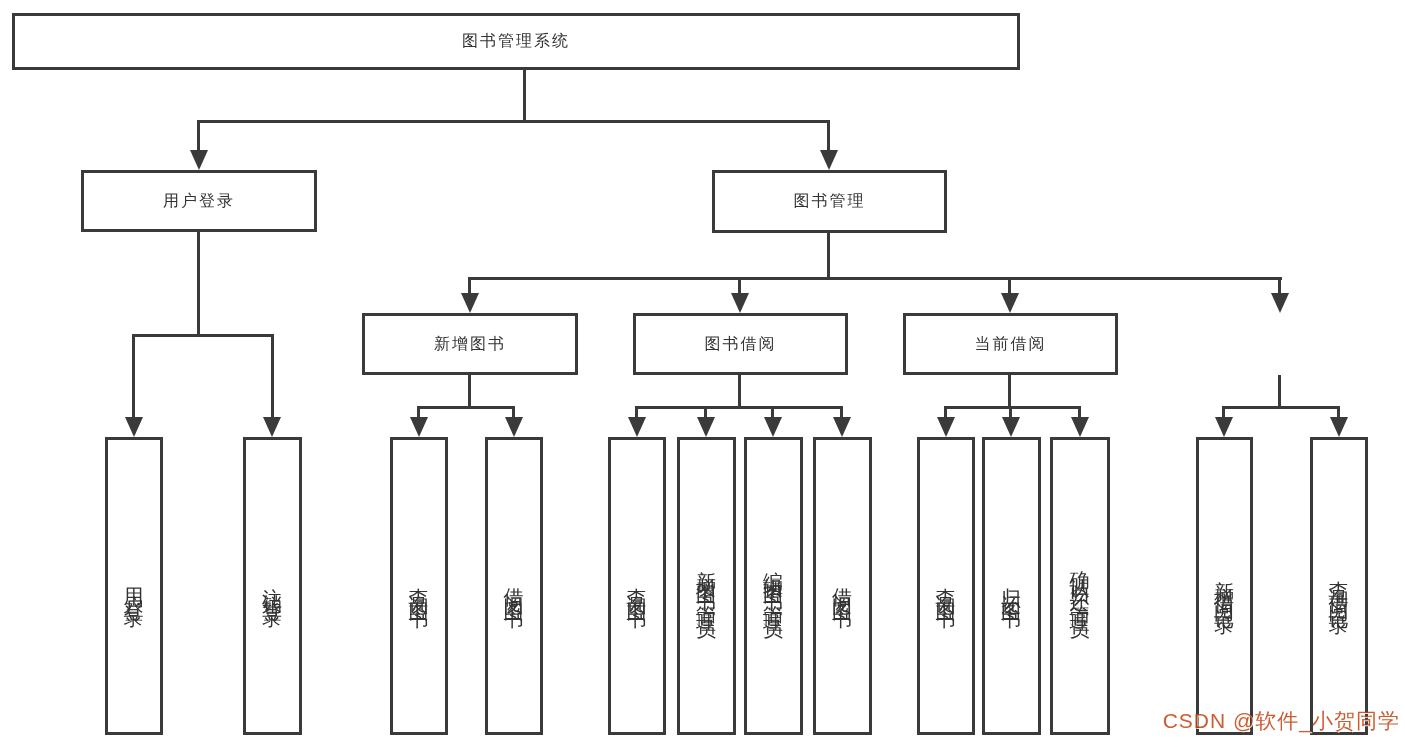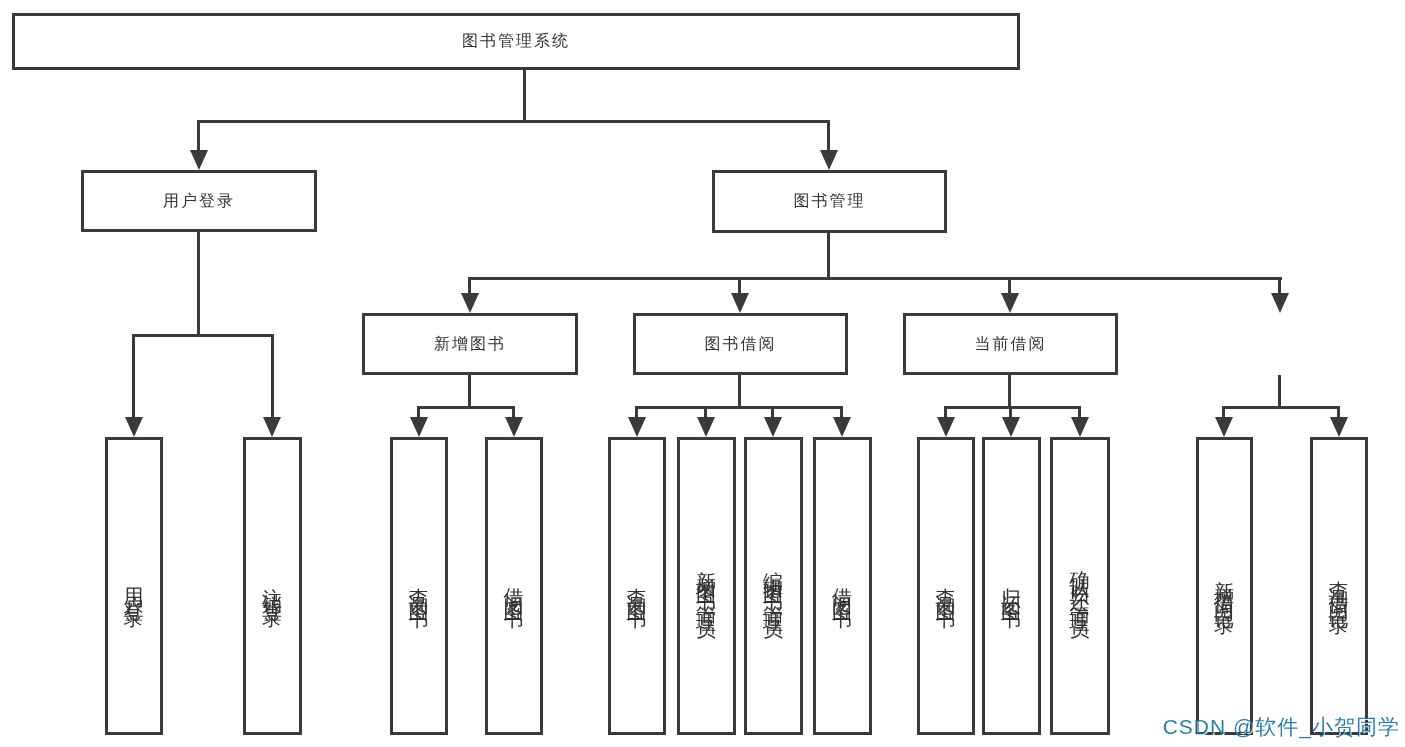--- a/index.html
+++ b/index.html
@@ -18,22 +18,22 @@
     font-size:20px; letter-spacing:7px; color:#333333; line-height:1;
   }
   .hline { position:absolute; height:3px; background:#3a3a3a; }
   .vline { position:absolute; width:3px;  background:#3a3a3a; }
   .arrow {
     position:absolute; width:0; height:0;
     border-left:9px solid transparent; border-right:9px solid transparent;
     border-top:20px solid #3a3a3a;
   }
   .watermark {
-    position:absolute; right:5px; bottom:6px; z-index:5;
-    font-size:21px; color:#0369a1; letter-spacing:1px; opacity:.85;
+    position:absolute; right:5px; bottom:12px; z-index:5;
+    font-size:21px; color:#c2410c; letter-spacing:1px; opacity:.85;
     text-shadow:1px 1px 0 #ffffff;
   }
 </style>
 </head>
 <body>
 
 <div id="canvas">
 
   <div class="box hnode" style="left:12px;top:13px;width:1008px;height:57px">
     <span class="lbl">图书管理系统</span>

